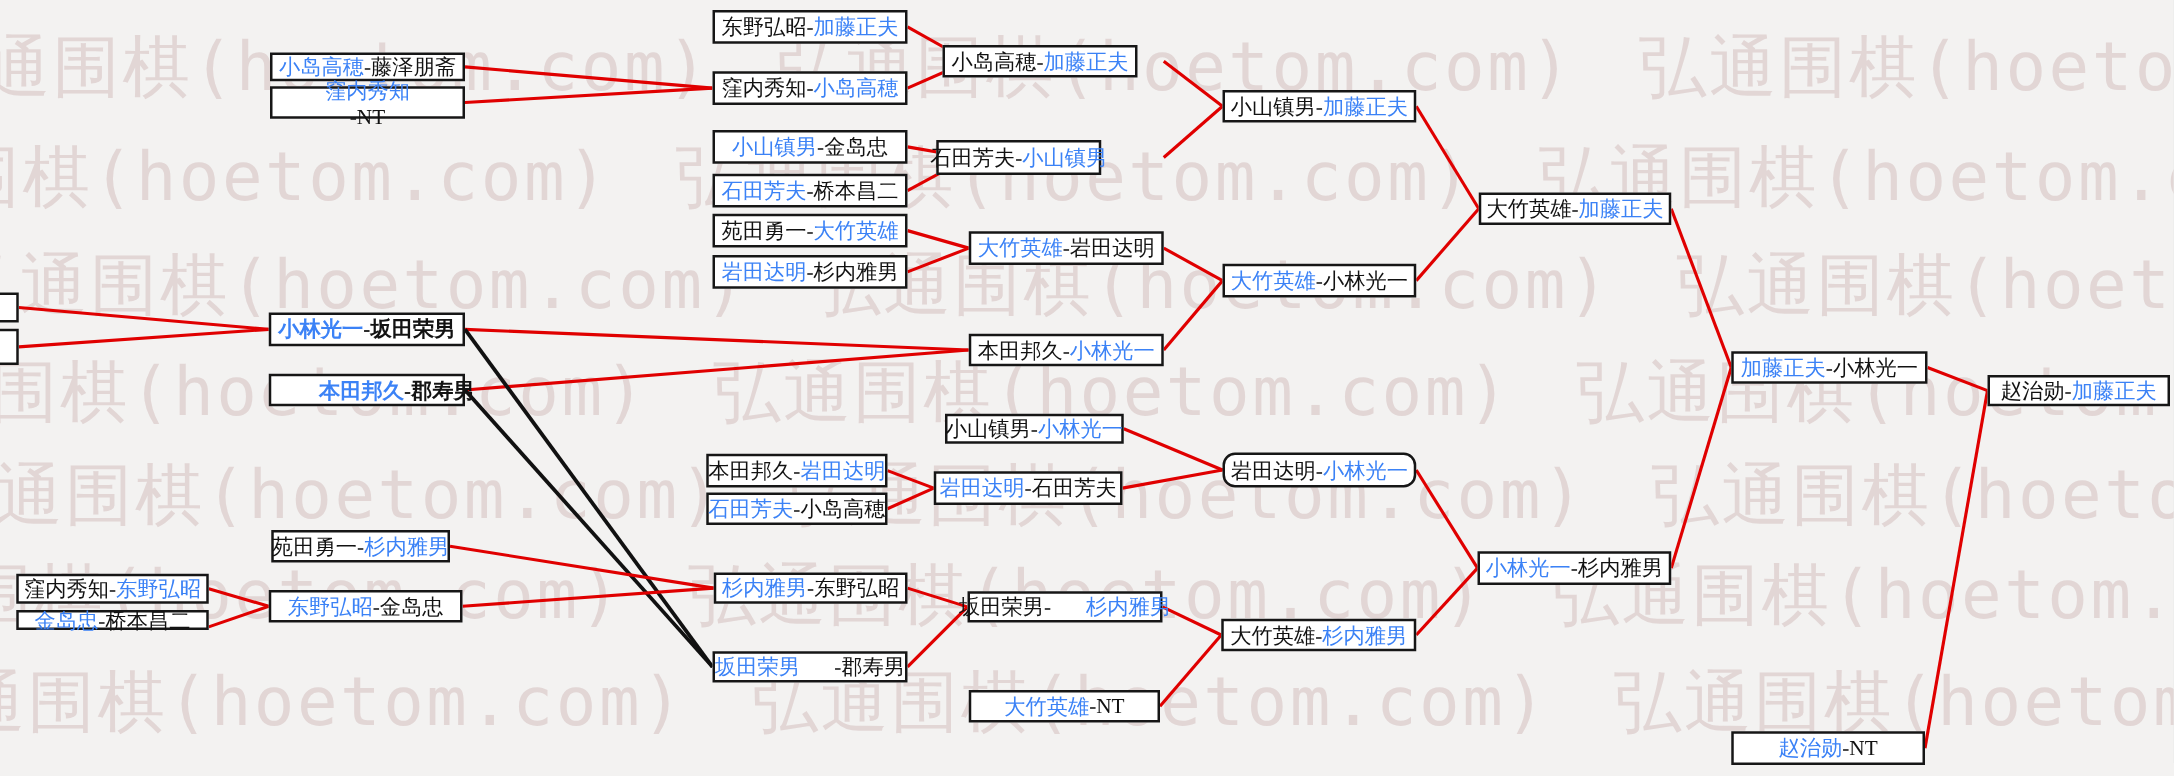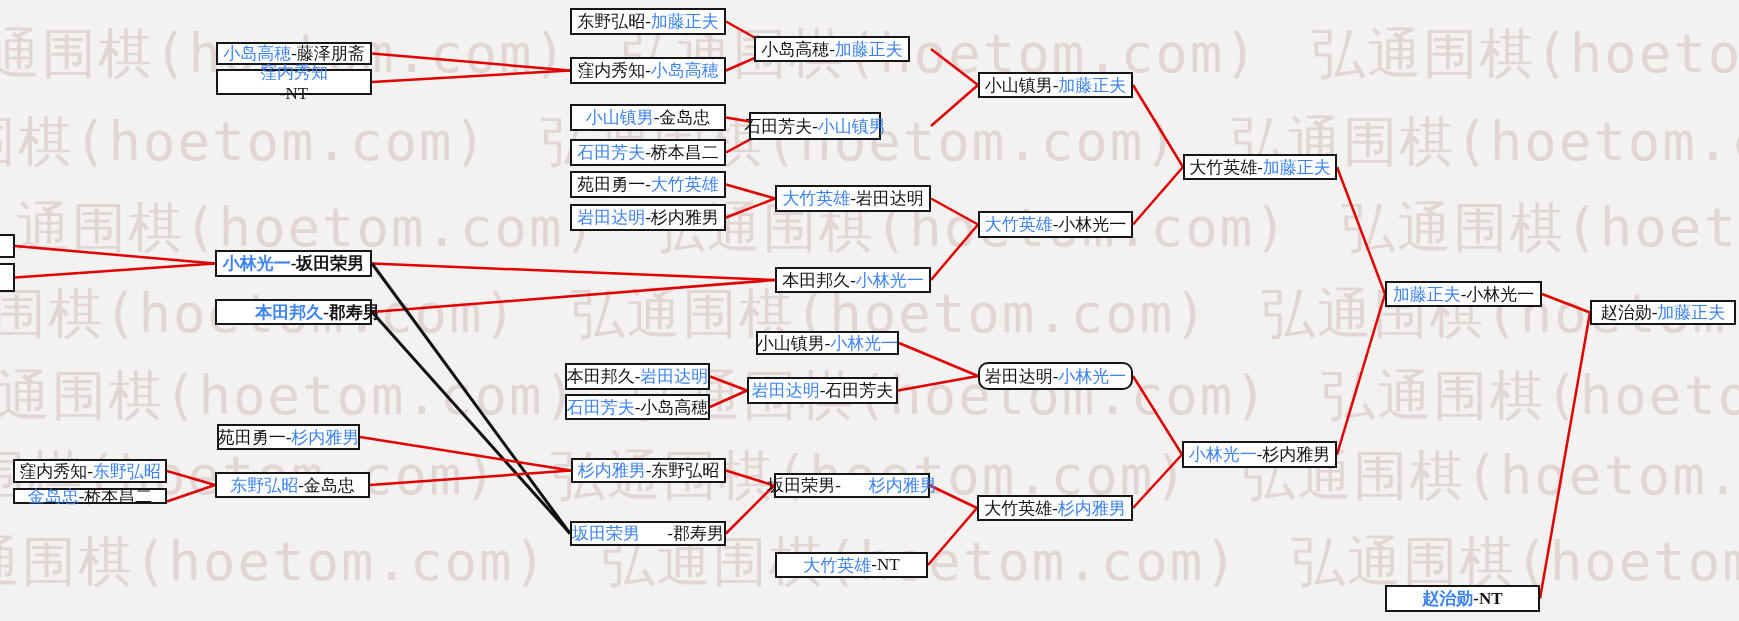--- a/index.html
+++ b/index.html
@@ -210,18 +210,18 @@
         <span class="red">杉内雅男</span>
       </div>
       <div class="node" style="left: 775px; top: 552px; width: 153px; height: 26px;">
         <span class="red">大竹英雄</span>
         <span class="">-NT</span>
       </div>
       <div class="node" style="left: 977px; top: 495px; width: 156px; height: 26px;">
         <span class="">大竹英雄-</span>
         <span class="red">杉内雅男</span>
       </div>
-      <div class="node" style="left: 1385px; top: 585px; width: 155px; height: 27px; font-weight: bold;">
+      <div class="node" style="left: 1385px; top: 585px; width: 155px; height: 27px;">
         <span class="red">赵治勋</span>
         <span class="">-NT</span>
       </div>
     </div>
 </div>
 
 </body></html>

